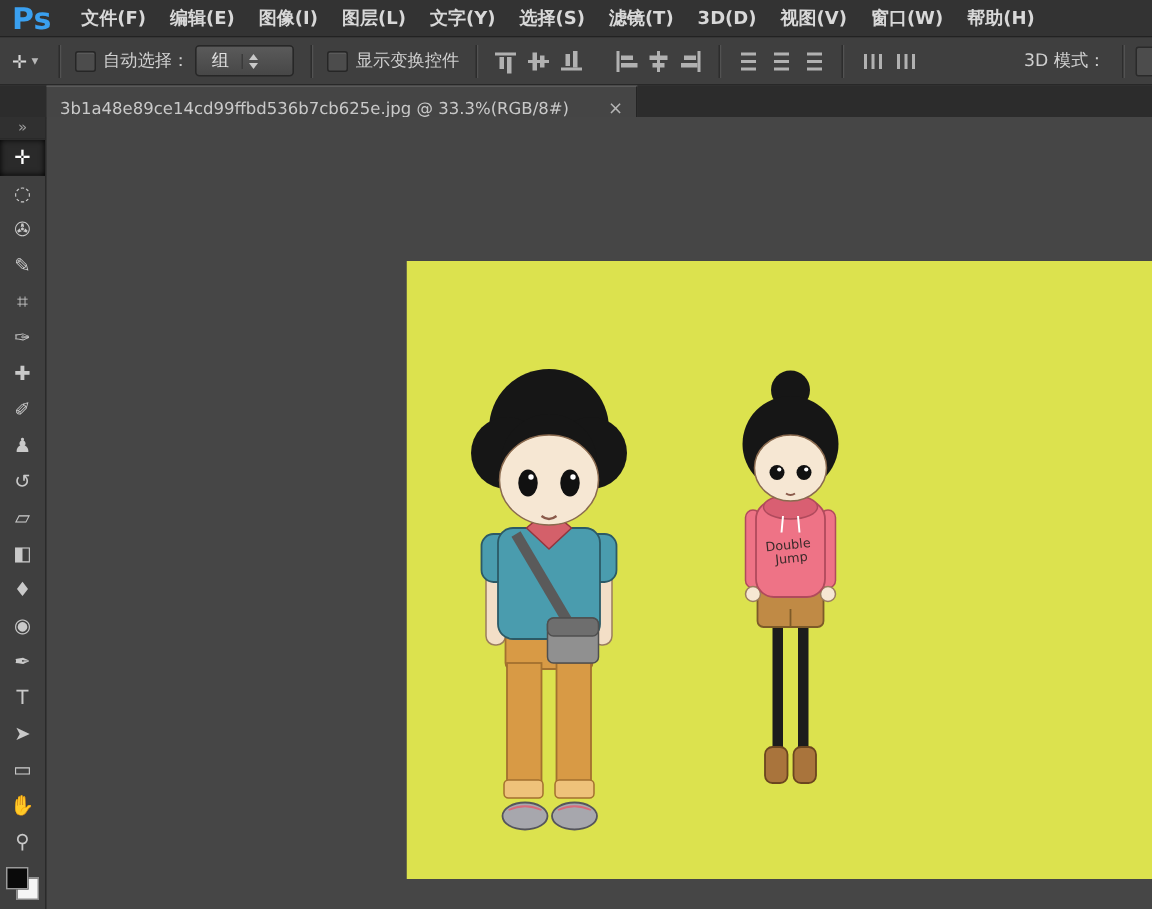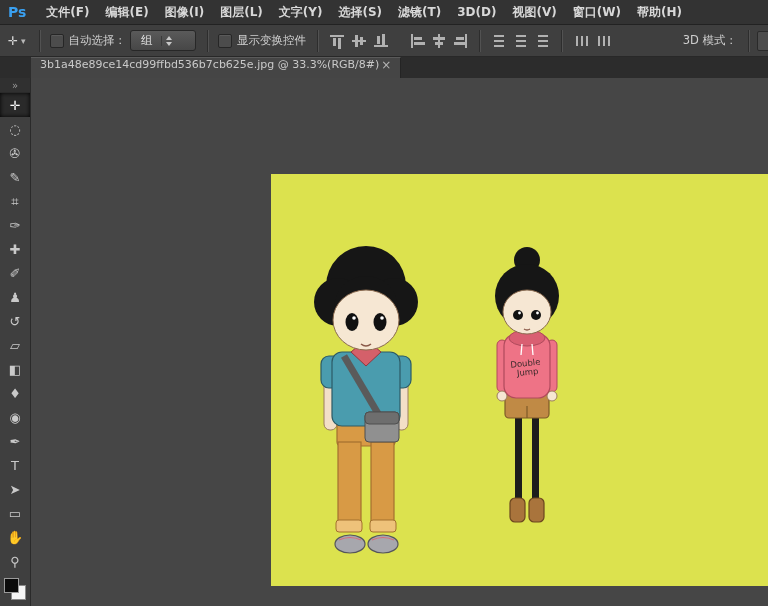--- a/index.html
+++ b/index.html
@@ -7,21 +7,21 @@
     width:768px;height:606px;overflow:hidden;position:relative;
     background:#464646;
     font-family:"DejaVu Sans","Liberation Sans",sans-serif;
     -webkit-font-smoothing:antialiased;
   }
   
   .menu-bar{
     height:24px;background:#333333;border-bottom:1px solid #222;
     display:flex;align-items:center;font-size:12px;color:#d8d8d8;white-space:nowrap;
   }
-  .ps-logo{font-weight:bold;font-size:14px;color:#3aa0f0;margin:0 12px 0 8px;}
+  .ps-logo{font-weight:bold;font-size:20px;color:#3aa0f0;margin:0 12px 0 8px;}
   .menu-item{padding:0 8px;cursor:default;font-weight:bold;}
   
   .options-bar{
     height:31px;background:#3f3f3f;border-bottom:1px solid #282828;
     display:flex;align-items:center;font-size:11.5px;color:#cfcfcf;
     white-space:nowrap;overflow:hidden;
   }
   .opt-tool{display:flex;align-items:center;gap:3px;margin:0 6px 0 8px;color:#d8d8d8;font-size:12px;}
   .tp-caret{font-size:9px;color:#b8b8b8;}
   .sep{width:1px;height:22px;background:#2d2d2d;border-right:1px solid #525252;margin:0 7px;flex:none;}
@@ -46,21 +46,21 @@
   .ai-hc    {background-size:12px 3px,8px 3px,2px 14px;background-position:2px 4px,4px 9px,7px 1px;}
   .ai-right {background-size:2px 14px,8px 3px,11px 3px;background-position:12px 1px,3px 4px,1px 9px;}
   .ai-dist-v{background-size:10px 2px,10px 2px,10px 2px;background-position:3px 2px,3px 7px,3px 12px;}
   .ai-dist-h{background-size:2px 10px,2px 10px,2px 10px;background-position:3px 3px,8px 3px,13px 3px;}
   .spacer{flex:1;}
   .cut-box{width:16px;height:18px;background:#4c4c4c;border:1px solid #2a2a2a;border-radius:2px;margin-right:-7px;flex:none;}
   
   .tab-bar{height:22px;background:#2c2c2c;display:flex;align-items:flex-end;}
   .doc-tab{
     height:21px;background:#454545;border-right:1px solid #242424;border-top:1px solid #5a5a5a;
-    display:flex;align-items:flex-start;padding:0 9px;font-size:11px;color:#c9c9c9;gap:2px;margin-left:31px;
+    display:flex;align-items:flex-end;padding:0 9px;font-size:11px;color:#c9c9c9;gap:26px;margin-left:31px;
   }
   .tab-close{color:#b5b5b5;font-size:12px;cursor:default;}
   
   .main{position:absolute;top:78px;left:0;right:0;bottom:0;}
   .tool-panel{
     position:absolute;left:0;top:0;bottom:0;width:30px;background:#3f3f3f;
     border-right:1px solid #2a2a2a;z-index:5;display:flex;flex-direction:column;align-items:stretch;
   }
   .panel-collapse{height:14px;background:#303030;color:#9a9a9a;font-size:10px;
       display:flex;align-items:center;justify-content:center;border-bottom:1px solid #2a2a2a;}

